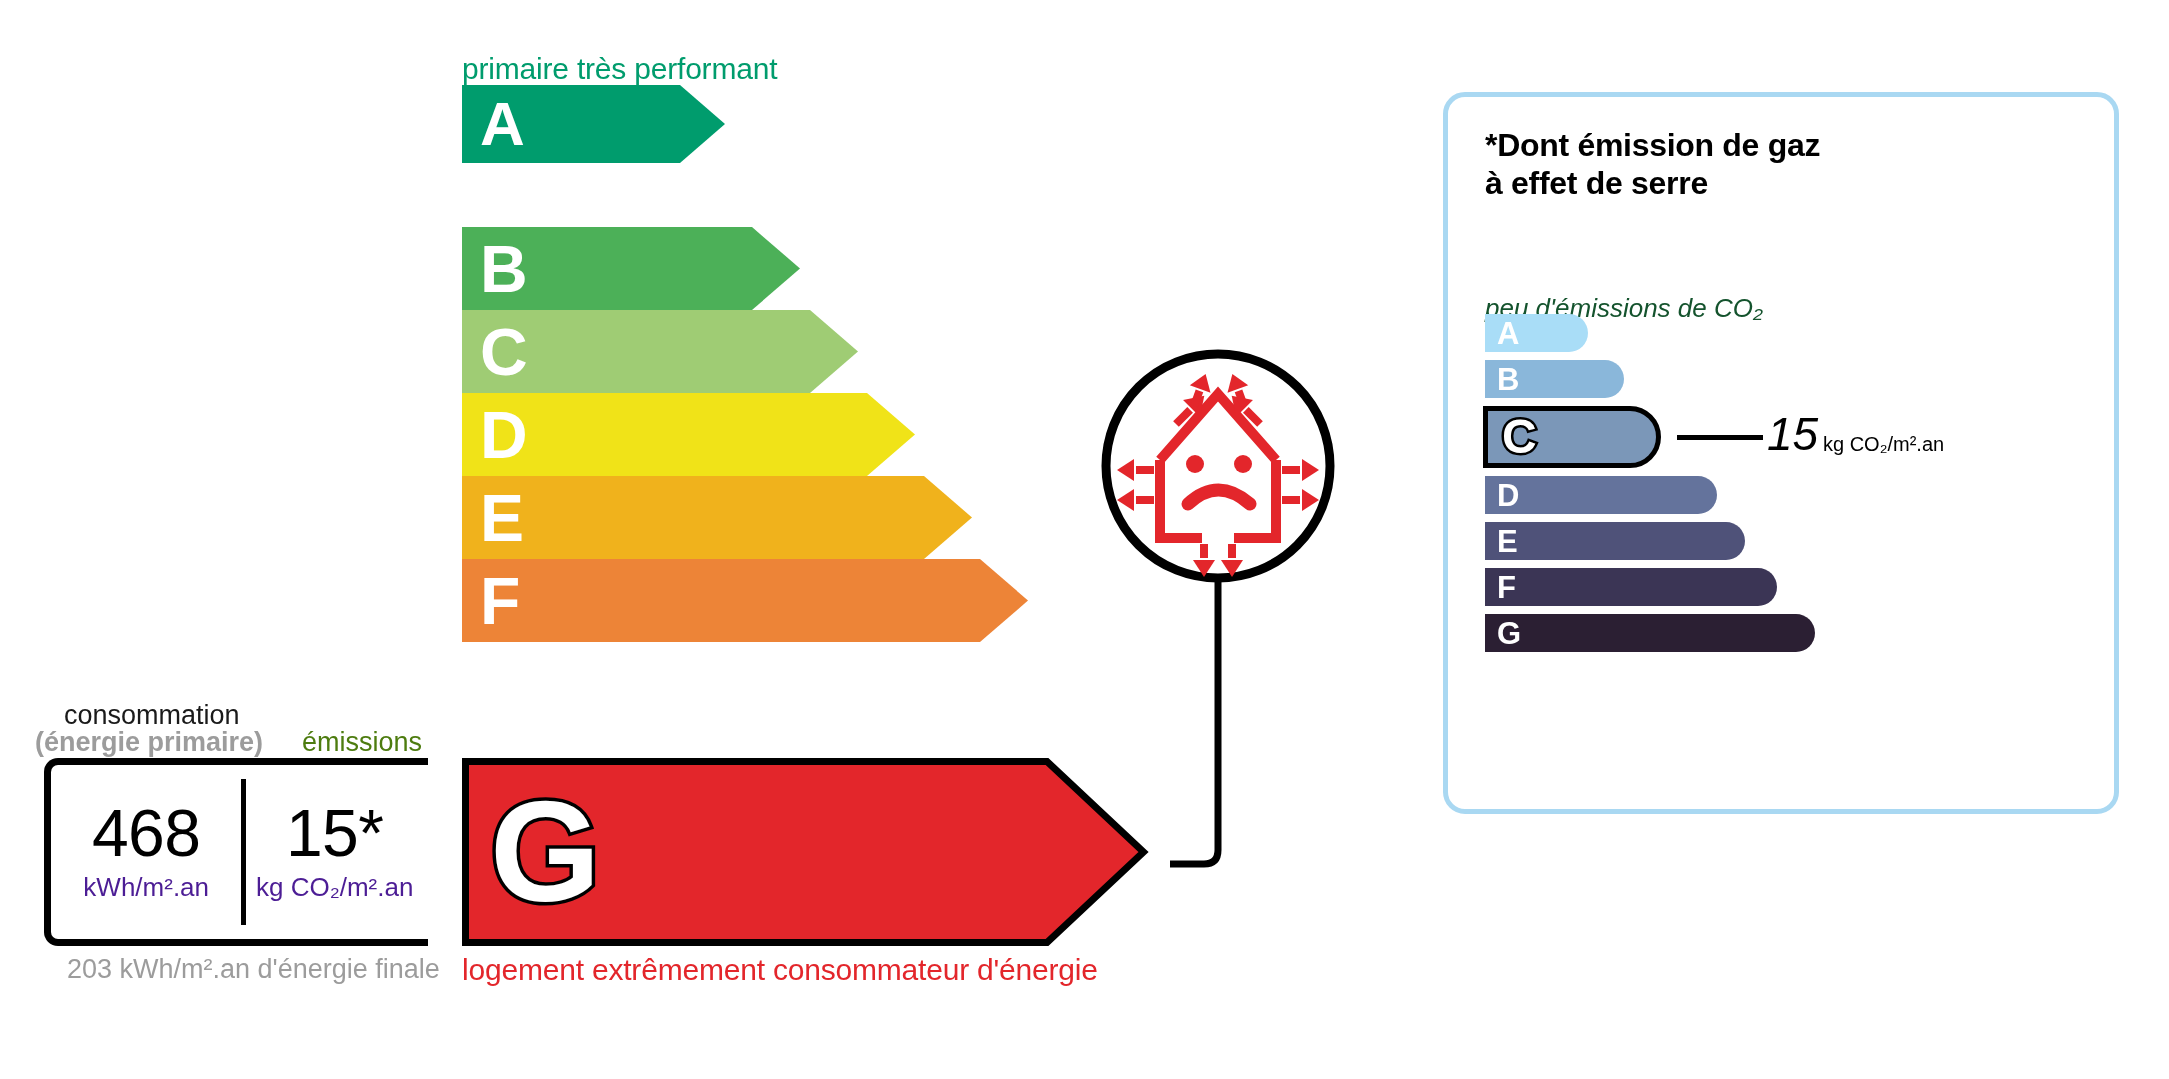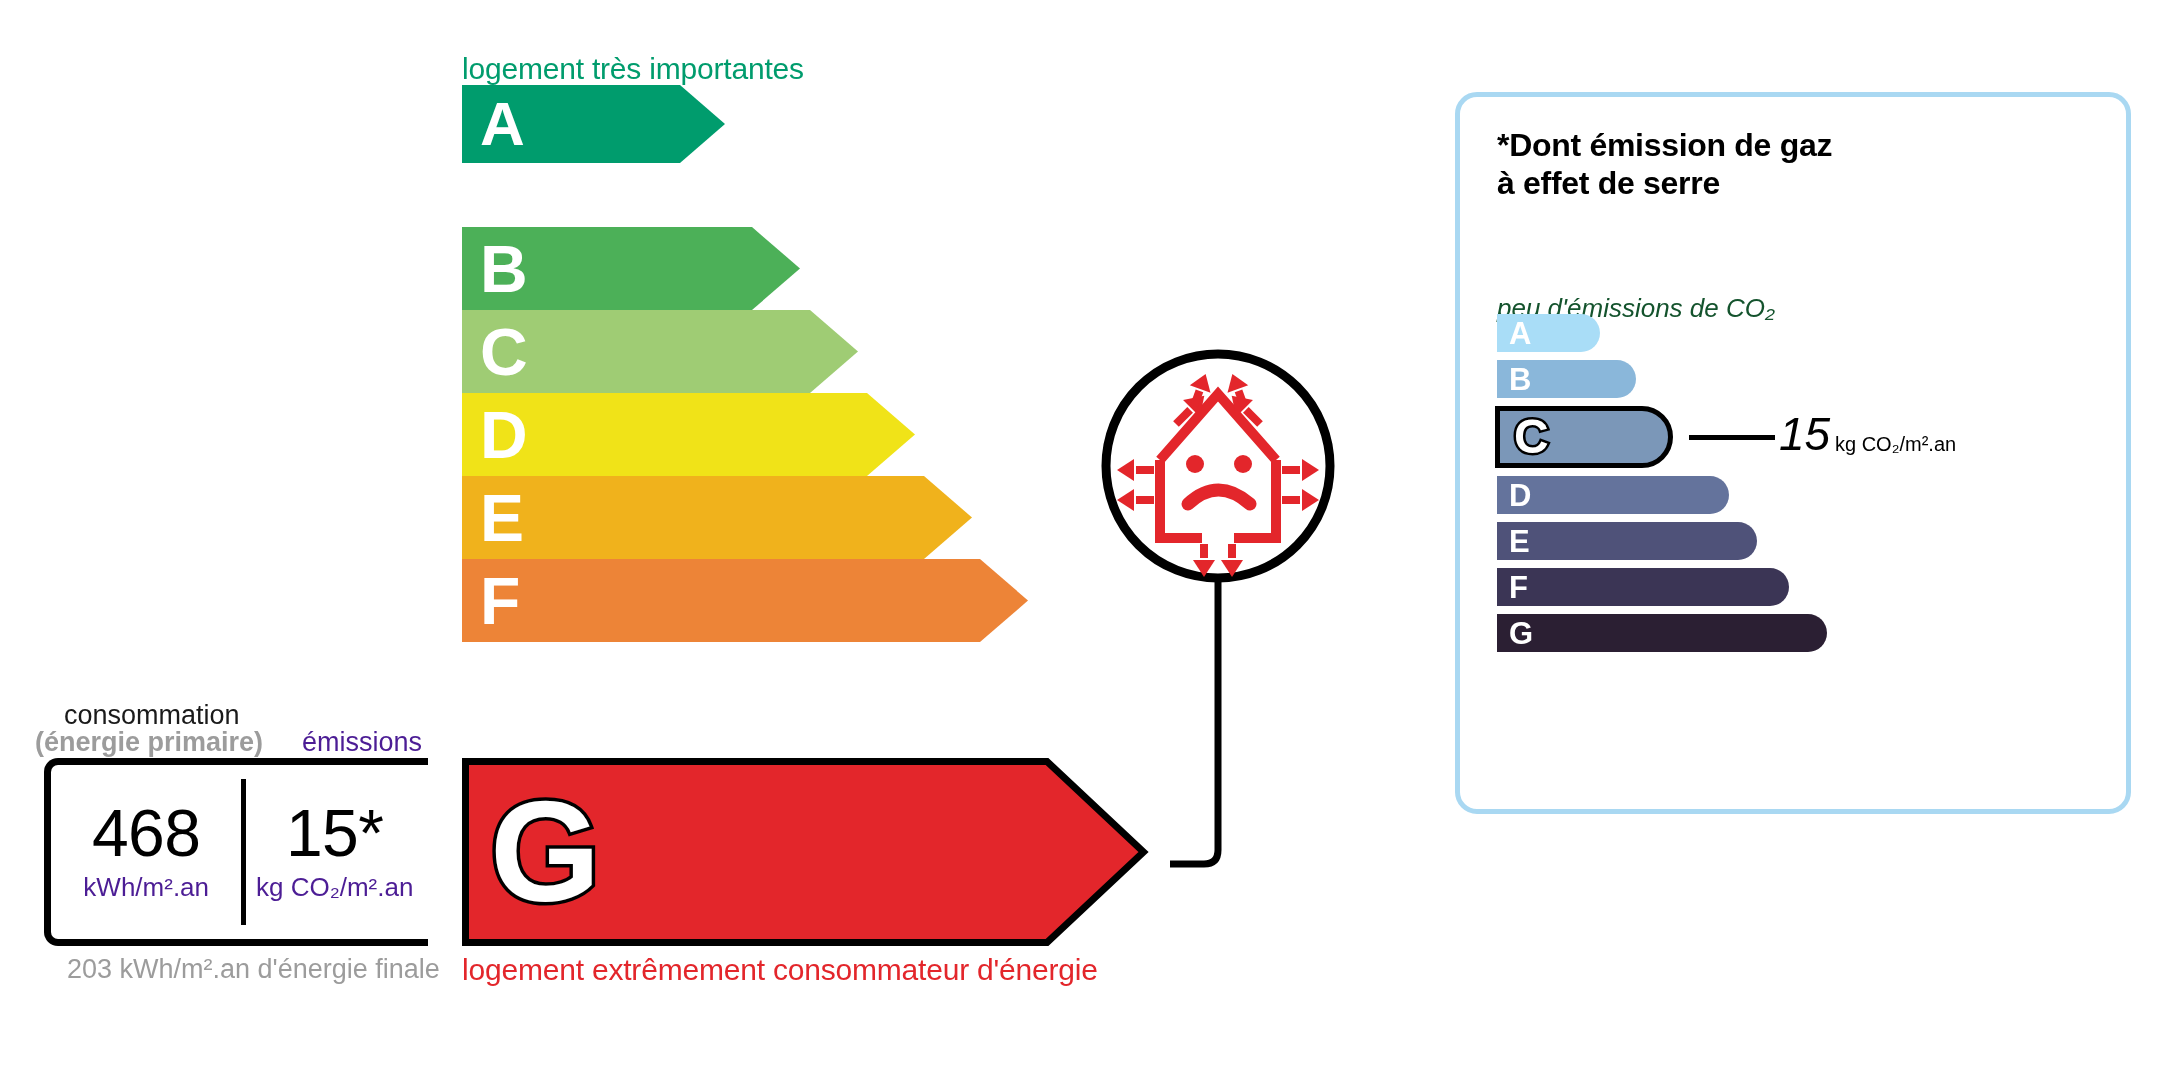--- a/index.html
+++ b/index.html
@@ -126,21 +126,21 @@
     white-space: nowrap;
   }
 
   .head-label {
     position: absolute;
     font-size: 27px;
     white-space: nowrap;
   }
   #label-consommation { left: 64px; top: 700px; color: #1a1a1a; }
   #label-energie-primaire { left: 35px; top: 727px; color: #9c9c9c; font-weight: bold; }
-  #label-emissions { left: 302px; top: 727px; color: #4c1d95; }
+  #label-emissions { left: 302px; top: 727px; color: #4d7c0f; }
 
   .foot-label {
     position: absolute;
     font-size: 27px;
     color: #9c9c9c;
     white-space: nowrap;
     line-height: 1.24;
   }
   #label-energie-finale { left: 67px; top: 953px; }
 
@@ -157,21 +157,20 @@
   #co2-panel {
     position: absolute;
     left: 1443px;
     top: 92px;
     width: 676px;
     height: 722px;
     border: 5px solid #a9d8f2;
     border-radius: 22px;
     background: #ffffff;
     box-sizing: border-box;
-    margin-left: 12px;
   }
   #co2-title {
     position: absolute;
     left: 37px;
     top: 29px;
     font-size: 32px;
     font-weight: bold;
     color: #000000;
     line-height: 1.2;
     white-space: pre-line;
@@ -250,21 +249,21 @@
     white-space: nowrap;
   }
 </style>
 </head>
 <body>
 
 <div id="root">
 
   <div id="dpe-panel">
 
-    <div class="band-top-label">logement très importantes</div>
+    <div class="band-top-label">primaire très performant</div>
 
     <div class="bands" id="bands-container">
         <div class="band" style="top: 85px; width: 263px; height: 78px;">
           <svg width="263" height="78" viewBox="0 0 263 78">
             <path d="M 0 0 L 218 0 L 263 39 L 218 78 L 0 78 Z" fill="#009c6d"></path>
           </svg>
           <div class="band-letter" style="font-size: 62px;">A</div>
         </div>
         <div class="band" style="top: 227px; width: 338px; height: 83px;">
           <svg width="338" height="83" viewBox="0 0 338 83">

